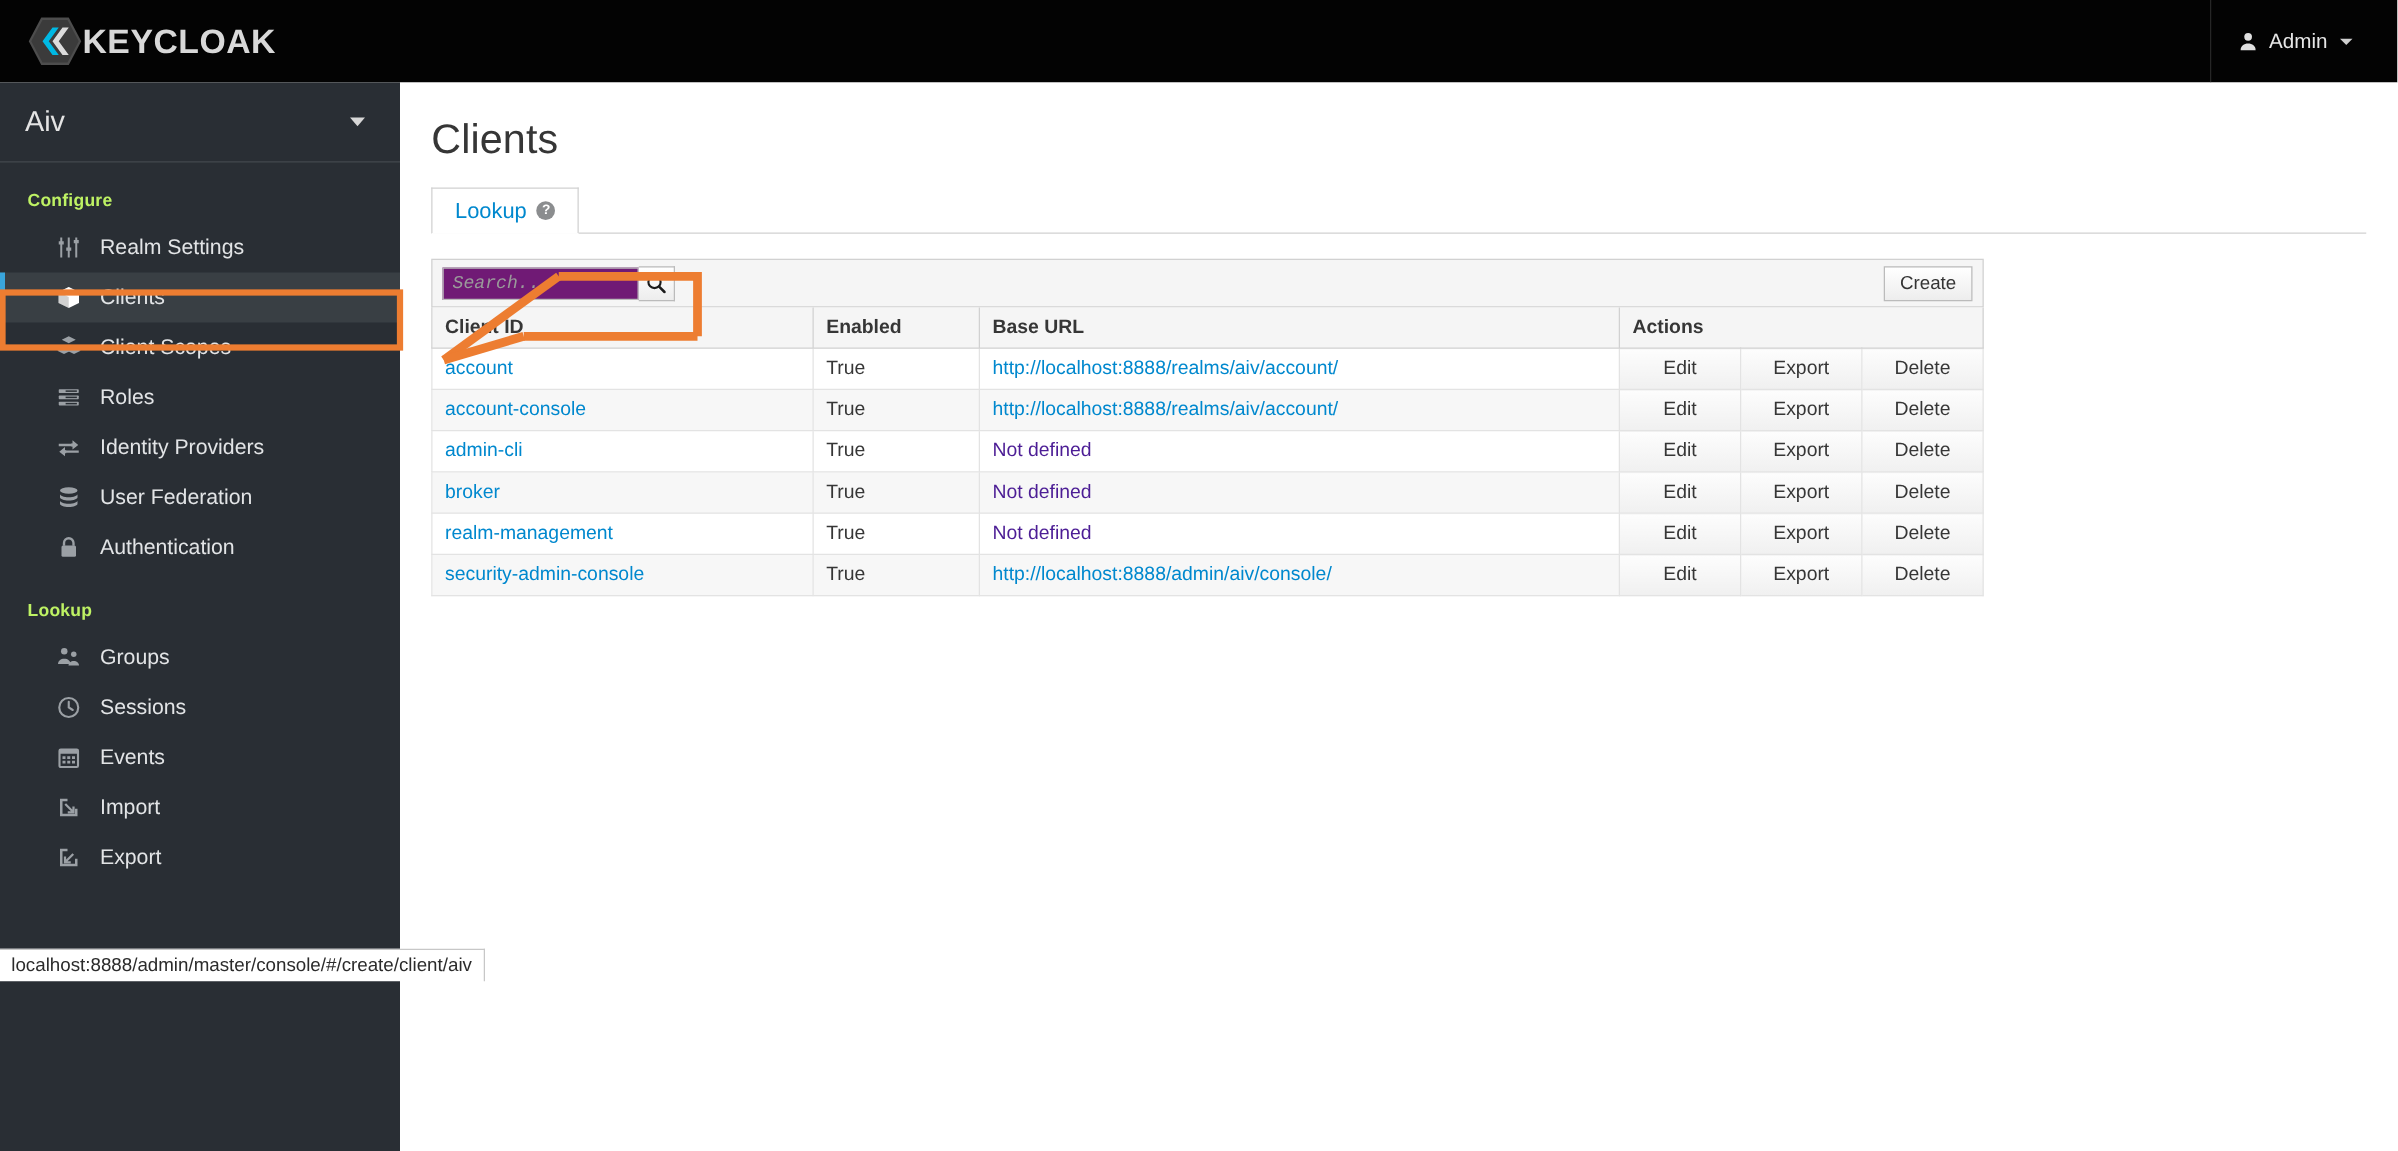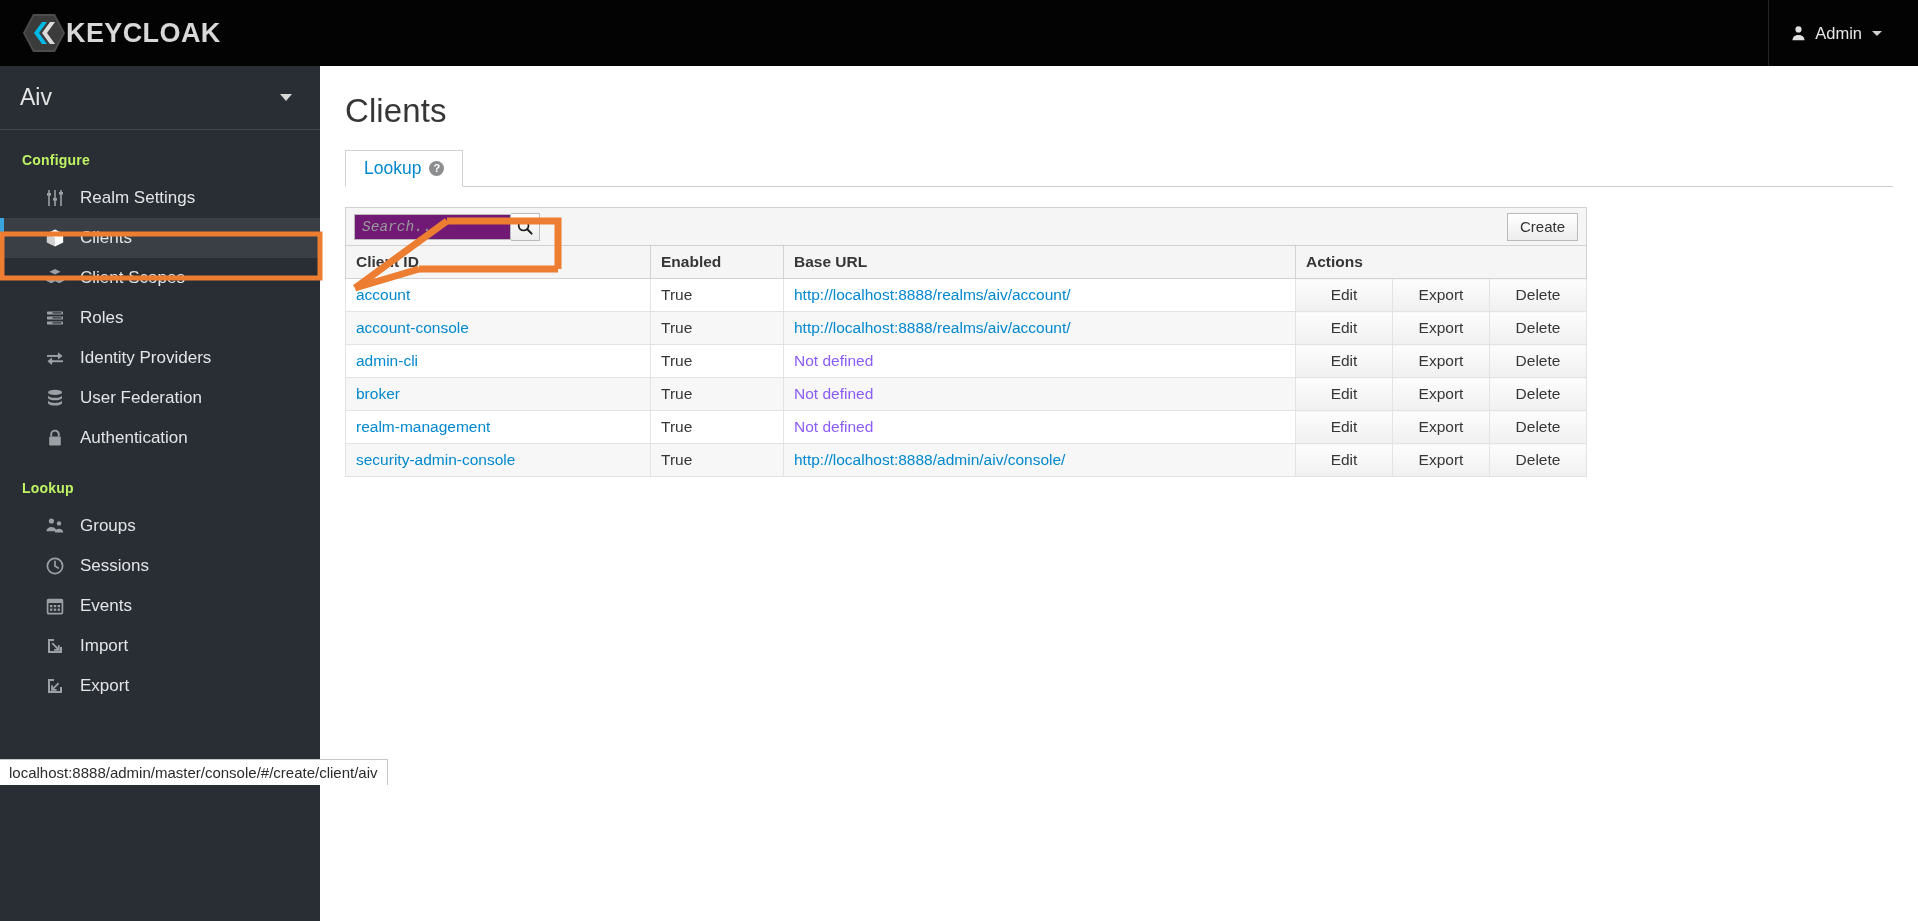--- a/index.html
+++ b/index.html
@@ -241,21 +241,21 @@
   .tbl td {
     border: 1px solid #e3e3e3;
     padding: 7px 10px;
     height: 32px;
     color: #363636;
     vertical-align: middle;
   }
   .tbl tbody tr:nth-child(even) { background: #f7f7f7; }
   .tbl tbody tr:nth-child(odd) { background: #ffffff; }
   .lnk { color: #0088ce; cursor: pointer; }
-  .muted { color: #8b5cf6; }
+  .muted { color: #4c1d95; }
   .act-cell {
     text-align: center;
     background: linear-gradient(#fdfdfd, #f0f0f0);
     color: #363636;
     cursor: pointer;
     border-left: 1px solid #d8d8d8;
     border-right: 1px solid #d8d8d8;
   }
   .col-client { width: 305px; }
   .col-enabled { width: 133px; }

